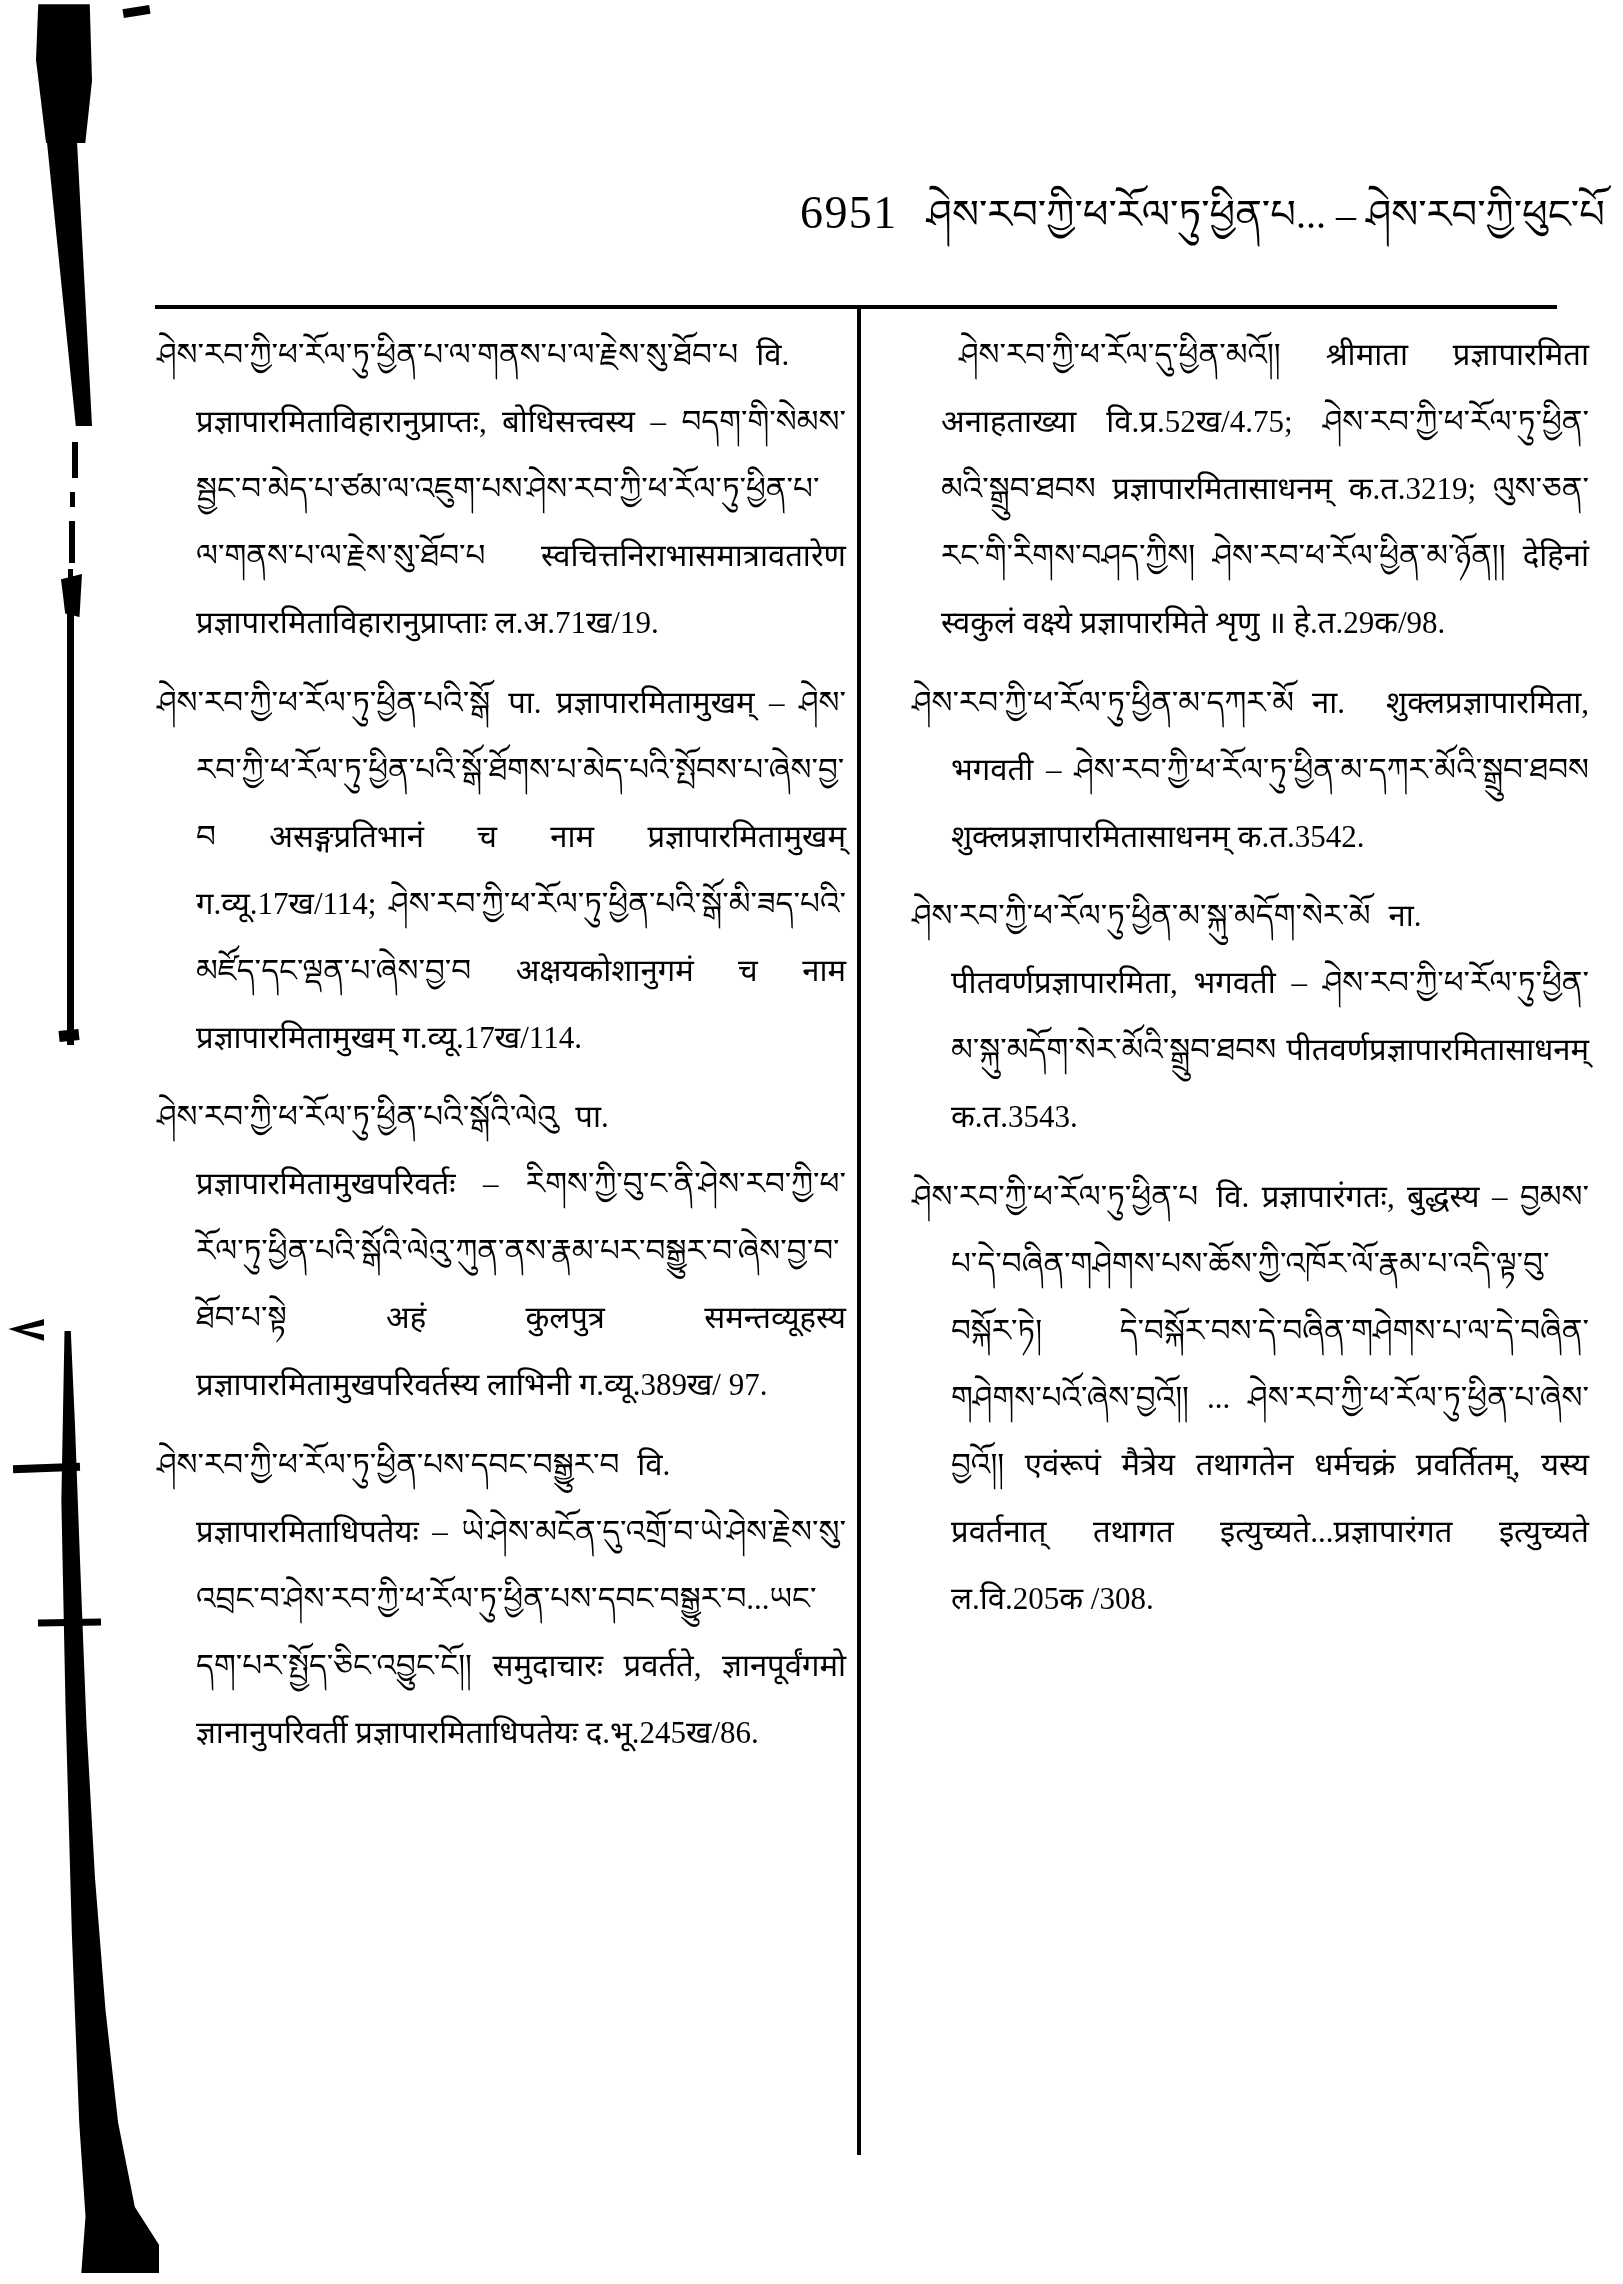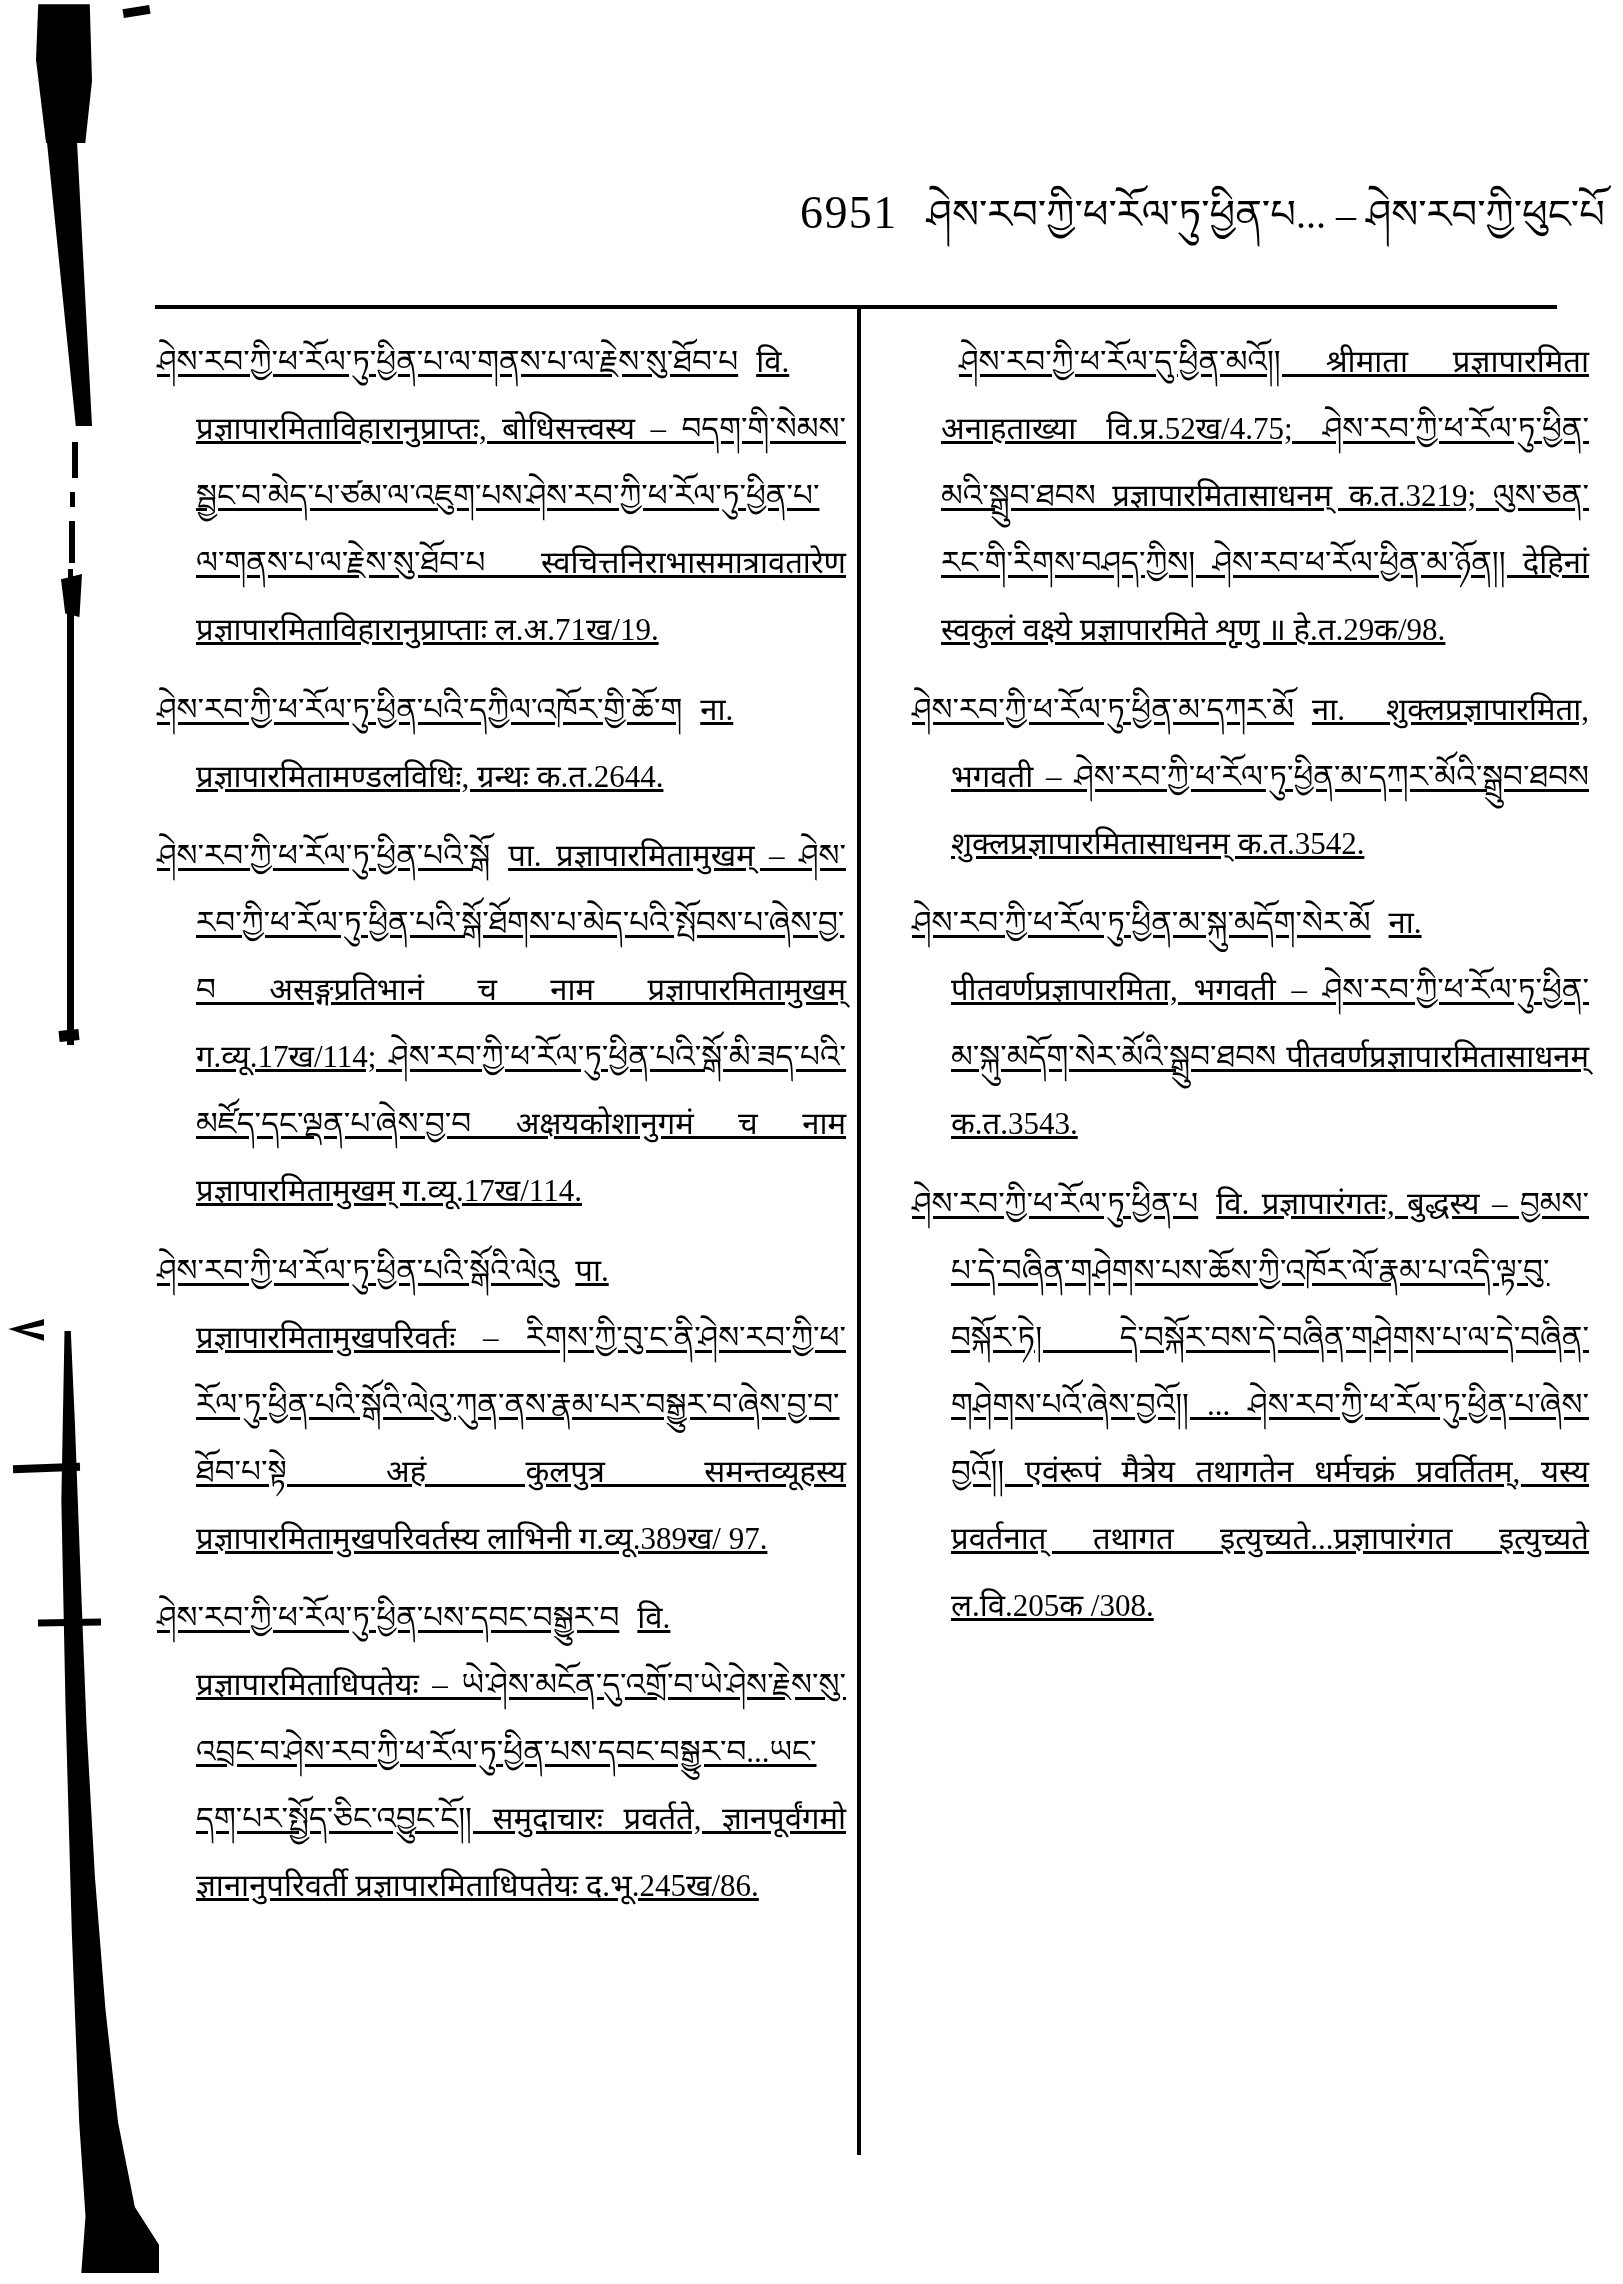--- a/index.html
+++ b/index.html
@@ -41,22 +41,21 @@
     top: 305px;
     left: 857px;
     width: 3.5px;
     height: 1850px;
     background: #000;
   }
 
   
   .col {
     position: absolute;
-    top: 328px;
-    text-decoration: underline;
+    top: 321px;
   }
   .col-left  { left: 157px;  width: 689px; }
   .col-right { left: 880px; width: 677px; margin-left: 32px; }
 
   .entry {
     font-size: 31px;
     line-height: 67px;
     text-align: justify;
     margin: 0 0 12.5px 0;
     padding-left: 39px;
@@ -122,21 +121,20 @@
 
   <div class="header">
     <span class="pagenum">6951</span><span class="runhead">ཤེས་རབ་ཀྱི་ཕ་རོལ་ཏུ་ཕྱིན་པ... – ཤེས་རབ་ཀྱི་ཕུང་པོ</span>
   </div>
 
   <div class="header-rule"></div>
   <div class="col-divider"></div>
 
   <div class="col col-left">
     <p class="entry"><span class="hw">ཤེས་རབ་ཀྱི་ཕ་རོལ་ཏུ་ཕྱིན་པ་ལ་གནས་པ་ལ་རྗེས་སུ་ཐོབ་པ</span><span>वि. प्रज्ञापारमिताविहारानुप्राप्तः, बोधिसत्त्वस्य – བདག་གི་སེམས་སྦྱང་བ་མེད་པ་ཙམ་ལ་འཇུག་པས་ཤེས་རབ་ཀྱི་ཕ་རོལ་ཏུ་ཕྱིན་པ་ལ་གནས་པ་ལ་རྗེས་སུ་ཐོབ་པ स्वचित्तनिराभासमात्रावतारेण प्रज्ञापारमिताविहारानुप्राप्ताः ल.अ.71ख/19.</span></p>
-    <p class="entry"><span class="hw">ཤེས་རབ་ཀྱི་ཕ་རོལ་ཏུ་ཕྱིན་པའི་དཀྱིལ་འཁོར་གྱི་ཆོ་ག</span><span>ना. प्रज्ञापारमितामण्डलविधिः, ग्रन्थः क.त.2644.</span></p>
     <p class="entry"><span class="hw">ཤེས་རབ་ཀྱི་ཕ་རོལ་ཏུ་ཕྱིན་པའི་སྒོ</span><span>पा. प्रज्ञापारमितामुखम् – ཤེས་རབ་ཀྱི་ཕ་རོལ་ཏུ་ཕྱིན་པའི་སྒོ་ཐོགས་པ་མེད་པའི་སྤོབས་པ་ཞེས་བྱ་བ असङ्गप्रतिभानं च नाम प्रज्ञापारमितामुखम् ग.व्यू.17ख/114; ཤེས་རབ་ཀྱི་ཕ་རོལ་ཏུ་ཕྱིན་པའི་སྒོ་མི་ཟད་པའི་མཛོད་དང་ལྡན་པ་ཞེས་བྱ་བ अक्षयकोशानुगमं च नाम प्रज्ञापारमितामुखम् ग.व्यू.17ख/114.</span></p>
     <p class="entry"><span class="hw">ཤེས་རབ་ཀྱི་ཕ་རོལ་ཏུ་ཕྱིན་པའི་སྒོའི་ལེའུ</span><span>पा. प्रज्ञापारमितामुखपरिवर्तः – རིགས་ཀྱི་བུ་ང་ནི་ཤེས་རབ་ཀྱི་ཕ་རོལ་ཏུ་ཕྱིན་པའི་སྒོའི་ལེའུ་ཀུན་ནས་རྣམ་པར་བསྒྱུར་བ་ཞེས་བྱ་བ་ཐོབ་པ་སྟེ अहं कुलपुत्र समन्तव्यूहस्य प्रज्ञापारमितामुखपरिवर्तस्य लाभिनी ग.व्यू.389ख/ 97.</span></p>
     <p class="entry"><span class="hw">ཤེས་རབ་ཀྱི་ཕ་རོལ་ཏུ་ཕྱིན་པས་དབང་བསྒྱུར་བ</span><span>वि. प्रज्ञापारमिताधिपतेयः – ཡེ་ཤེས་མངོན་དུ་འགྲོ་བ་ཡེ་ཤེས་རྗེས་སུ་འབྲང་བ་ཤེས་རབ་ཀྱི་ཕ་རོལ་ཏུ་ཕྱིན་པས་དབང་བསྒྱུར་བ...ཡང་དག་པར་སྤྱོད་ཅིང་འབྱུང་ངོ།། समुदाचारः प्रवर्तते, ज्ञानपूर्वंगमो ज्ञानानुपरिवर्ती प्रज्ञापारमिताधिपतेयः द.भू.245ख/86.</span></p>
   </div>
 
   <div class="col col-right">
     <p class="entry cont"><span class="hw"></span><span>ཤེས་རབ་ཀྱི་ཕ་རོལ་དུ་ཕྱིན་མའོ།། श्रीमाता प्रज्ञापारमिता अनाहताख्या वि.प्र.52ख/4.75; ཤེས་རབ་ཀྱི་ཕ་རོལ་ཏུ་ཕྱིན་མའི་སྒྲུབ་ཐབས प्रज्ञापारमितासाधनम् क.त.3219; ལུས་ཅན་རང་གི་རིགས་བཤད་ཀྱིས། ཤེས་རབ་ཕ་རོལ་ཕྱིན་མ་ཉོན།། देहिनां स्वकुलं वक्ष्ये प्रज्ञापारमिते शृणु ॥ हे.त.29क/98.</span></p>
     <p class="entry"><span class="hw">ཤེས་རབ་ཀྱི་ཕ་རོལ་ཏུ་ཕྱིན་མ་དཀར་མོ</span><span>ना. शुक्लप्रज्ञापारमिता, भगवती – ཤེས་རབ་ཀྱི་ཕ་རོལ་ཏུ་ཕྱིན་མ་དཀར་མོའི་སྒྲུབ་ཐབས शुक्लप्रज्ञापारमितासाधनम् क.त.3542.</span></p>
     <p class="entry"><span class="hw">ཤེས་རབ་ཀྱི་ཕ་རོལ་ཏུ་ཕྱིན་མ་སྐུ་མདོག་སེར་མོ</span><span>ना. पीतवर्णप्रज्ञापारमिता, भगवती – ཤེས་རབ་ཀྱི་ཕ་རོལ་ཏུ་ཕྱིན་མ་སྐུ་མདོག་སེར་མོའི་སྒྲུབ་ཐབས पीतवर्णप्रज्ञापारमितासाधनम् क.त.3543.</span></p>
     <p class="entry"><span class="hw">ཤེས་རབ་ཀྱི་ཕ་རོལ་ཏུ་ཕྱིན་པ</span><span>वि. प्रज्ञापारंगतः, बुद्धस्य – བྱམས་པ་དེ་བཞིན་གཤེགས་པས་ཆོས་ཀྱི་འཁོར་ལོ་རྣམ་པ་འདི་ལྟ་བུ་བསྐོར་ཏེ། དེ་བསྐོར་བས་དེ་བཞིན་གཤེགས་པ་ལ་དེ་བཞིན་གཤེགས་པའོ་ཞེས་བྱའོ།། ... ཤེས་རབ་ཀྱི་ཕ་རོལ་ཏུ་ཕྱིན་པ་ཞེས་བྱའོ།། एवंरूपं मैत्रेय तथागतेन धर्मचक्रं प्रवर्तितम्, यस्य प्रवर्तनात् तथागत इत्युच्यते...प्रज्ञापारंगत इत्युच्यते ल.वि.205क /308.</span></p>

